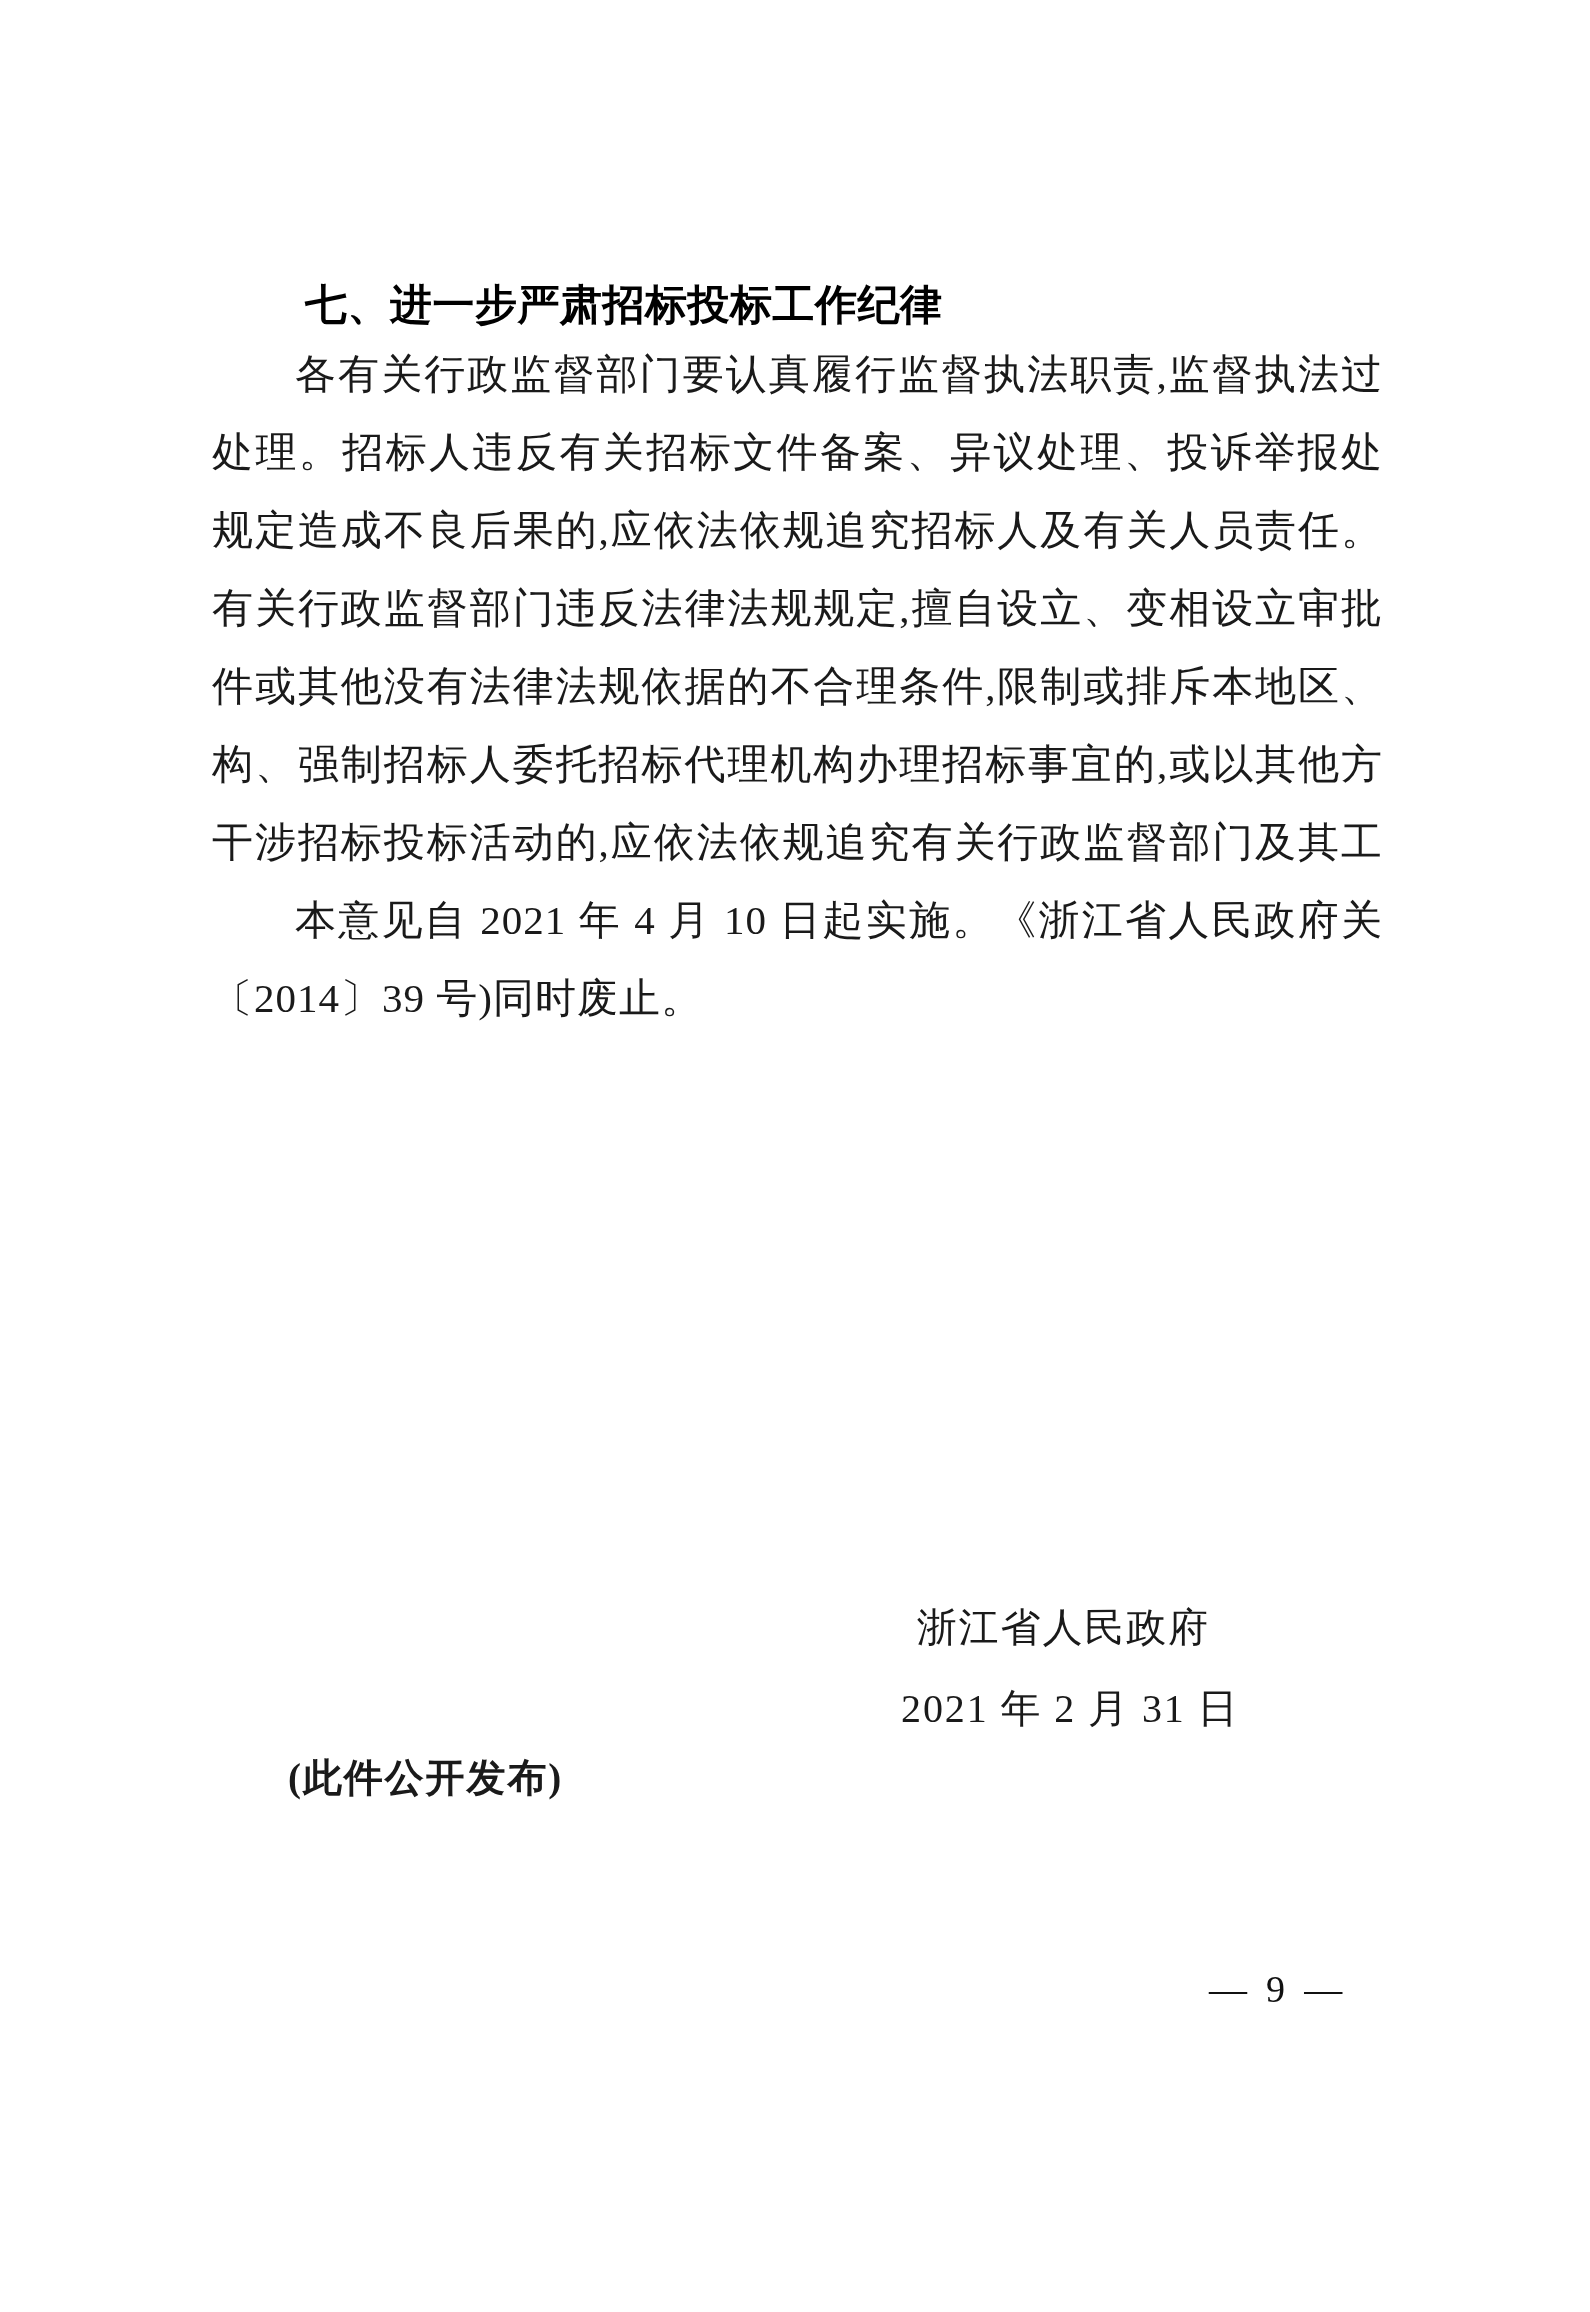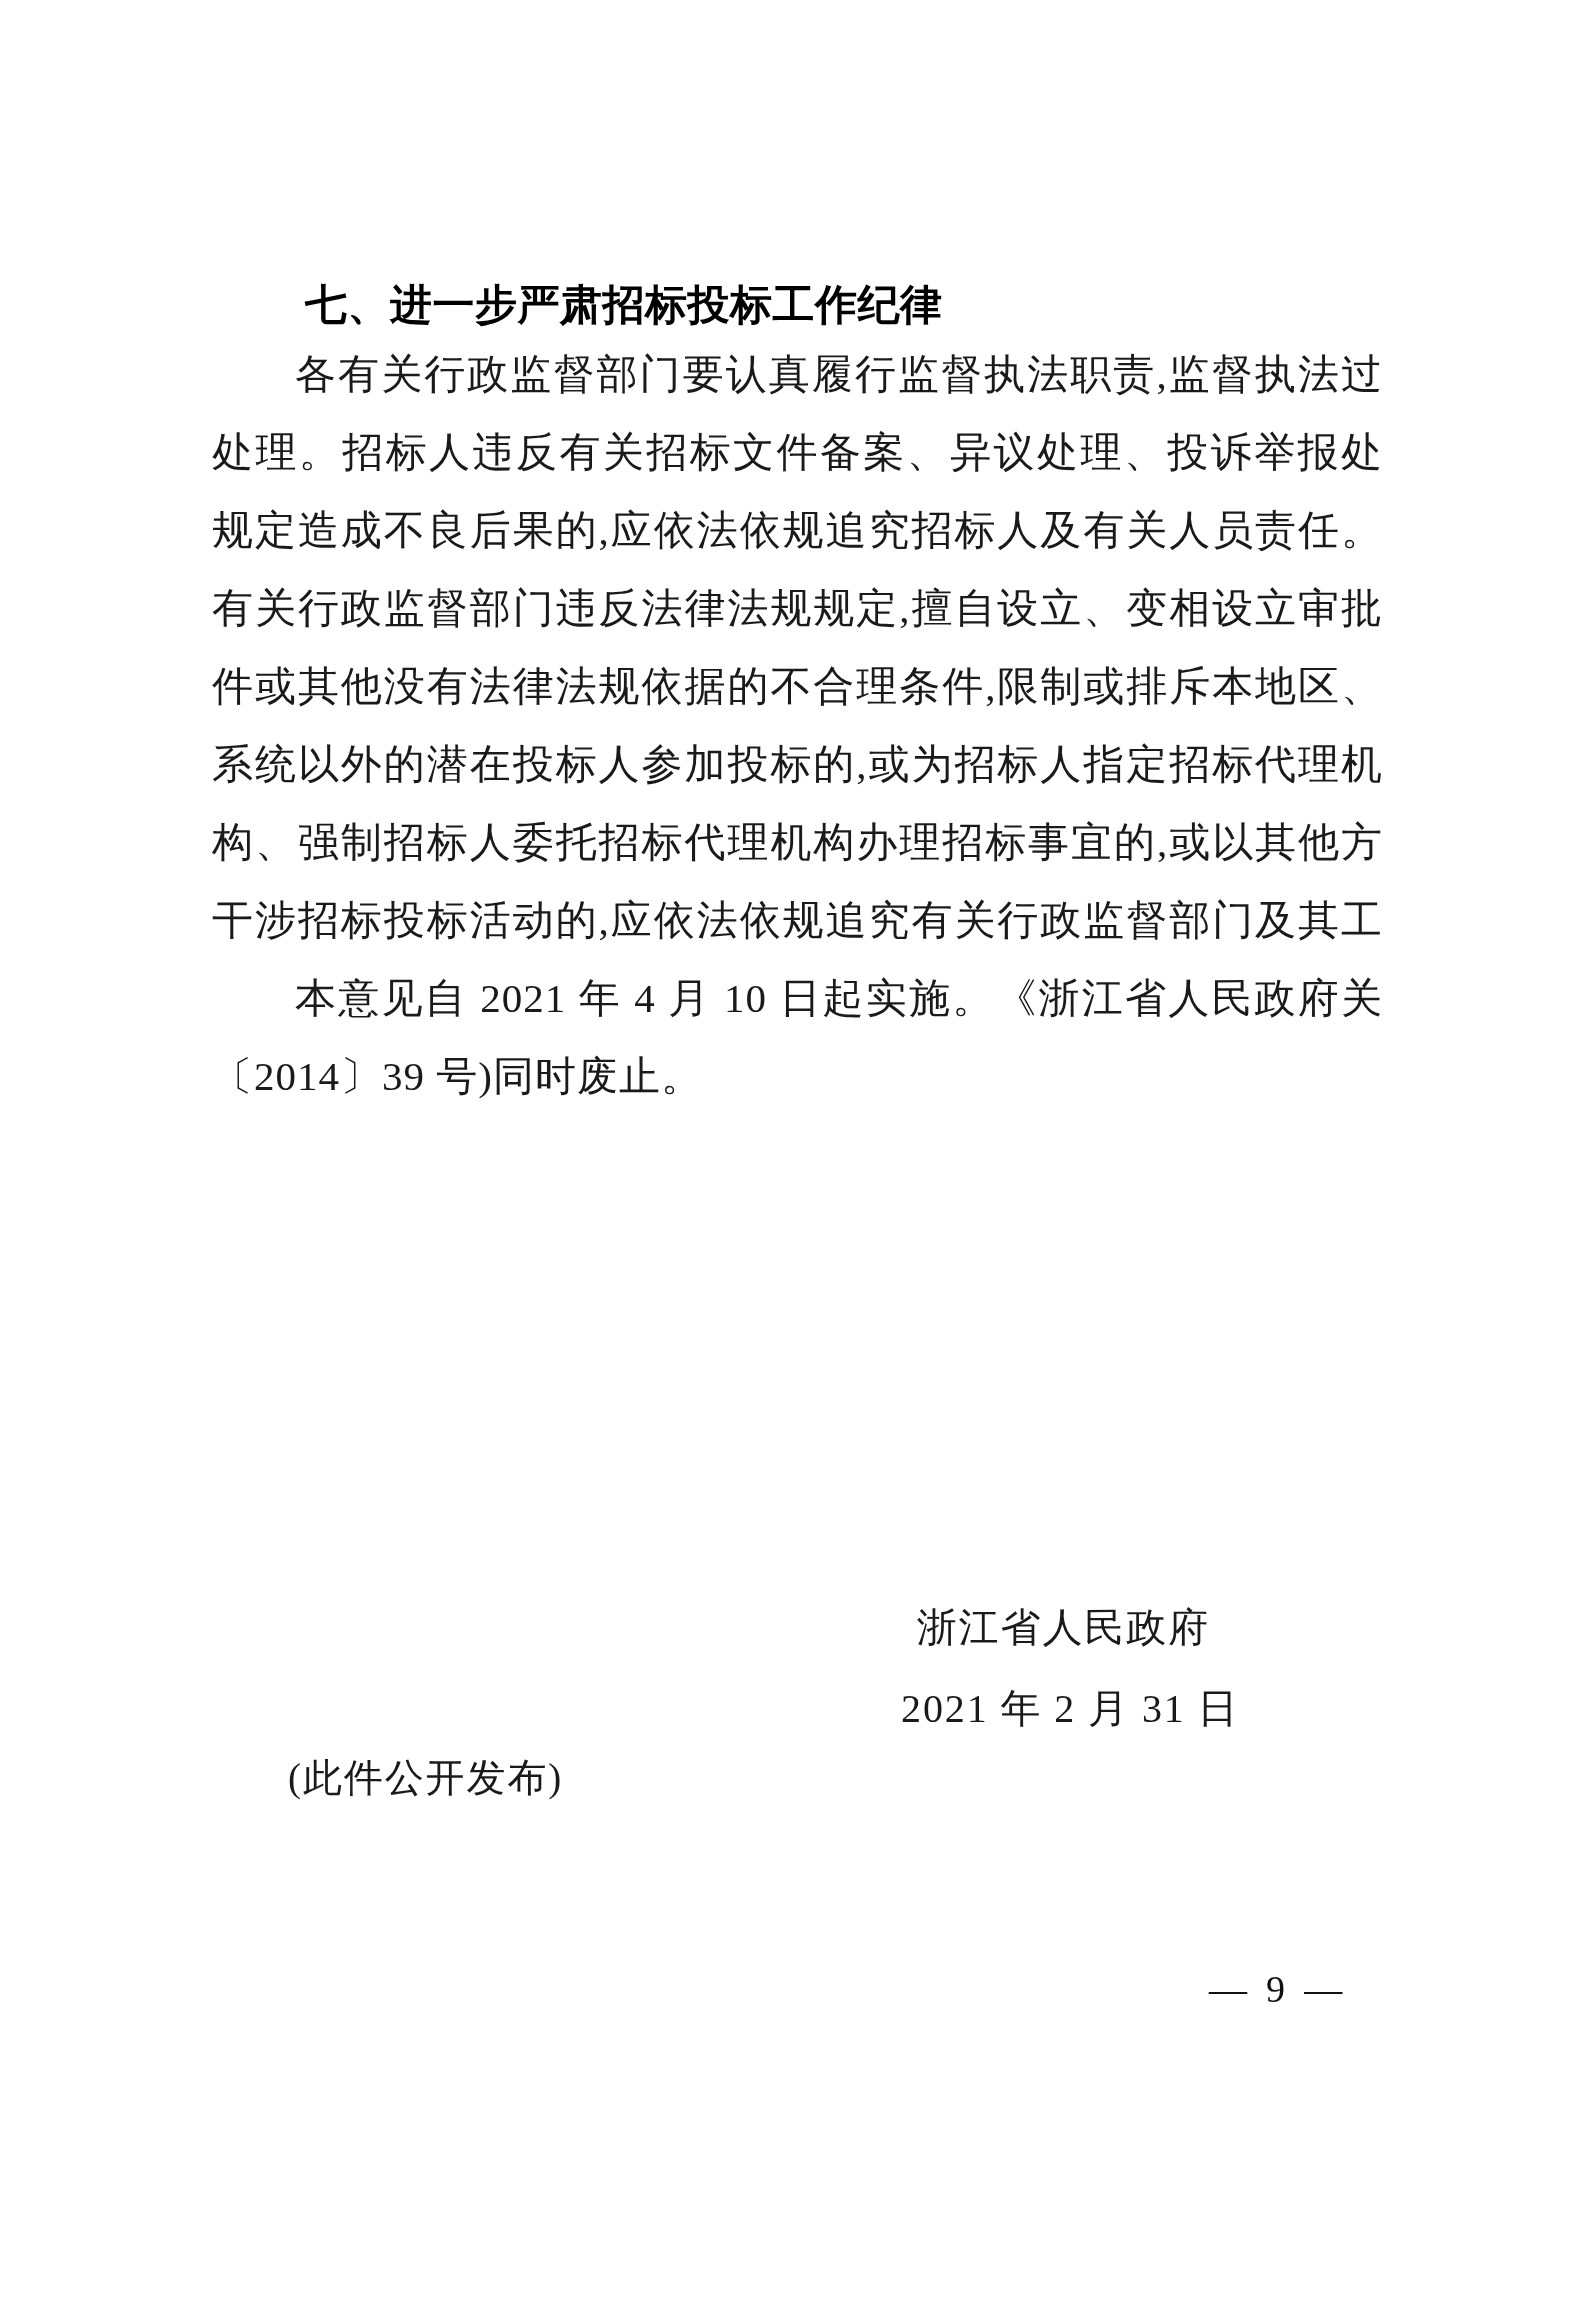--- a/index.html
+++ b/index.html
@@ -67,20 +67,21 @@
     white-space: nowrap;
   }
   .note {
     position: absolute;
     left: 288px;
     top: 1754px;
     font-size: 39px;
     line-height: 48px;
     letter-spacing: 1.9px;
     white-space: nowrap;
+    font-weight: bold;
   }
   .page-num {
     position: absolute;
     left: 1209px;
     top: 1967px;
     font-size: 38px;
     line-height: 44px;
     letter-spacing: 4.8px;
     white-space: nowrap;
     color: #111111;
@@ -93,21 +94,20 @@
 
   <h1 class="heading">七、进一步严肃招标投标工作纪律</h1>
 
   <div class="body-text">
     <div class="paragraph">
         <div class="line just ind">各有关行政监督部门要认真履行监督执法职责,监督执法过</div>
         <div class="line just">处理。招标人违反有关招标文件备案、异议处理、投诉举报处理的</div>
         <div class="line just">规定造成不良后果的,应依法依规追究招标人及有关人员责任。</div>
         <div class="line just">有关行政监督部门违反法律法规规定,擅自设立、变相设立审批条</div>
         <div class="line just">件或其他没有法律法规依据的不合理条件,限制或排斥本地区、本</div>
-        <div class="line just">系统以外的潜在投标人参加投标的,或为招标人指定招标代理机</div>
         <div class="line just">构、强制招标人委托招标代理机构办理招标事宜的,或以其他方式</div>
         <div class="line just">干涉招标投标活动的,应依法依规追究有关行政监督部门及其工</div>
       </div>
     <div class="paragraph">
         <div class="line just ind">本意见自 2021 年 4 月 10 日起实施。《浙江省人民政府关于</div>
         <div class="line">〔2014〕39 号)同时废止。</div>
       </div>
   </div>
 
   <div class="sig-block">

